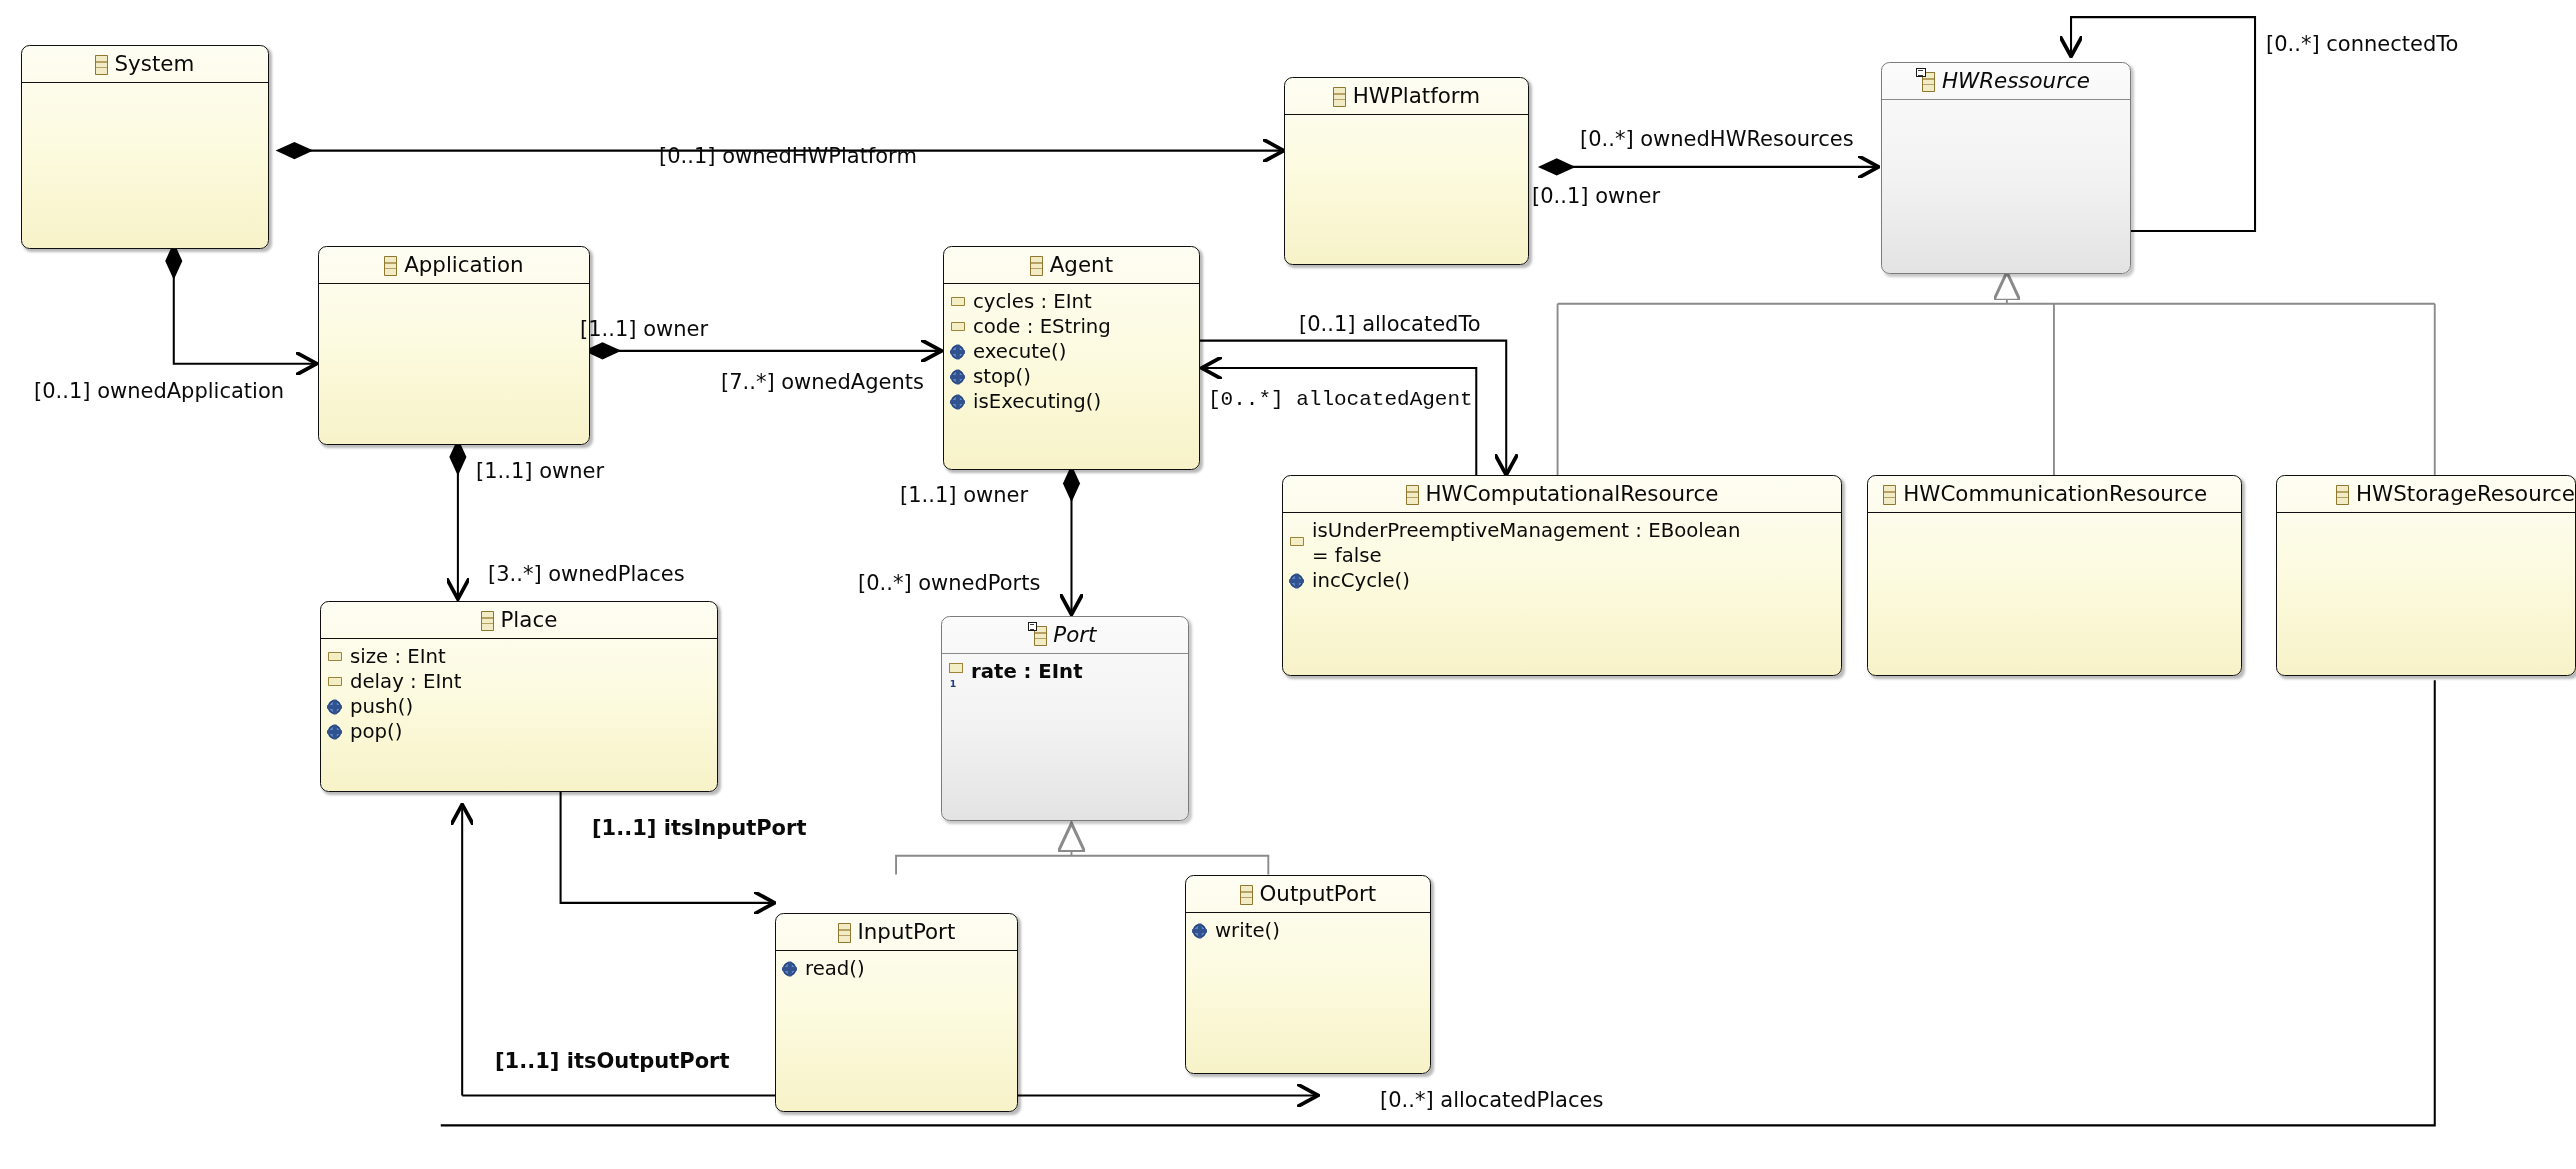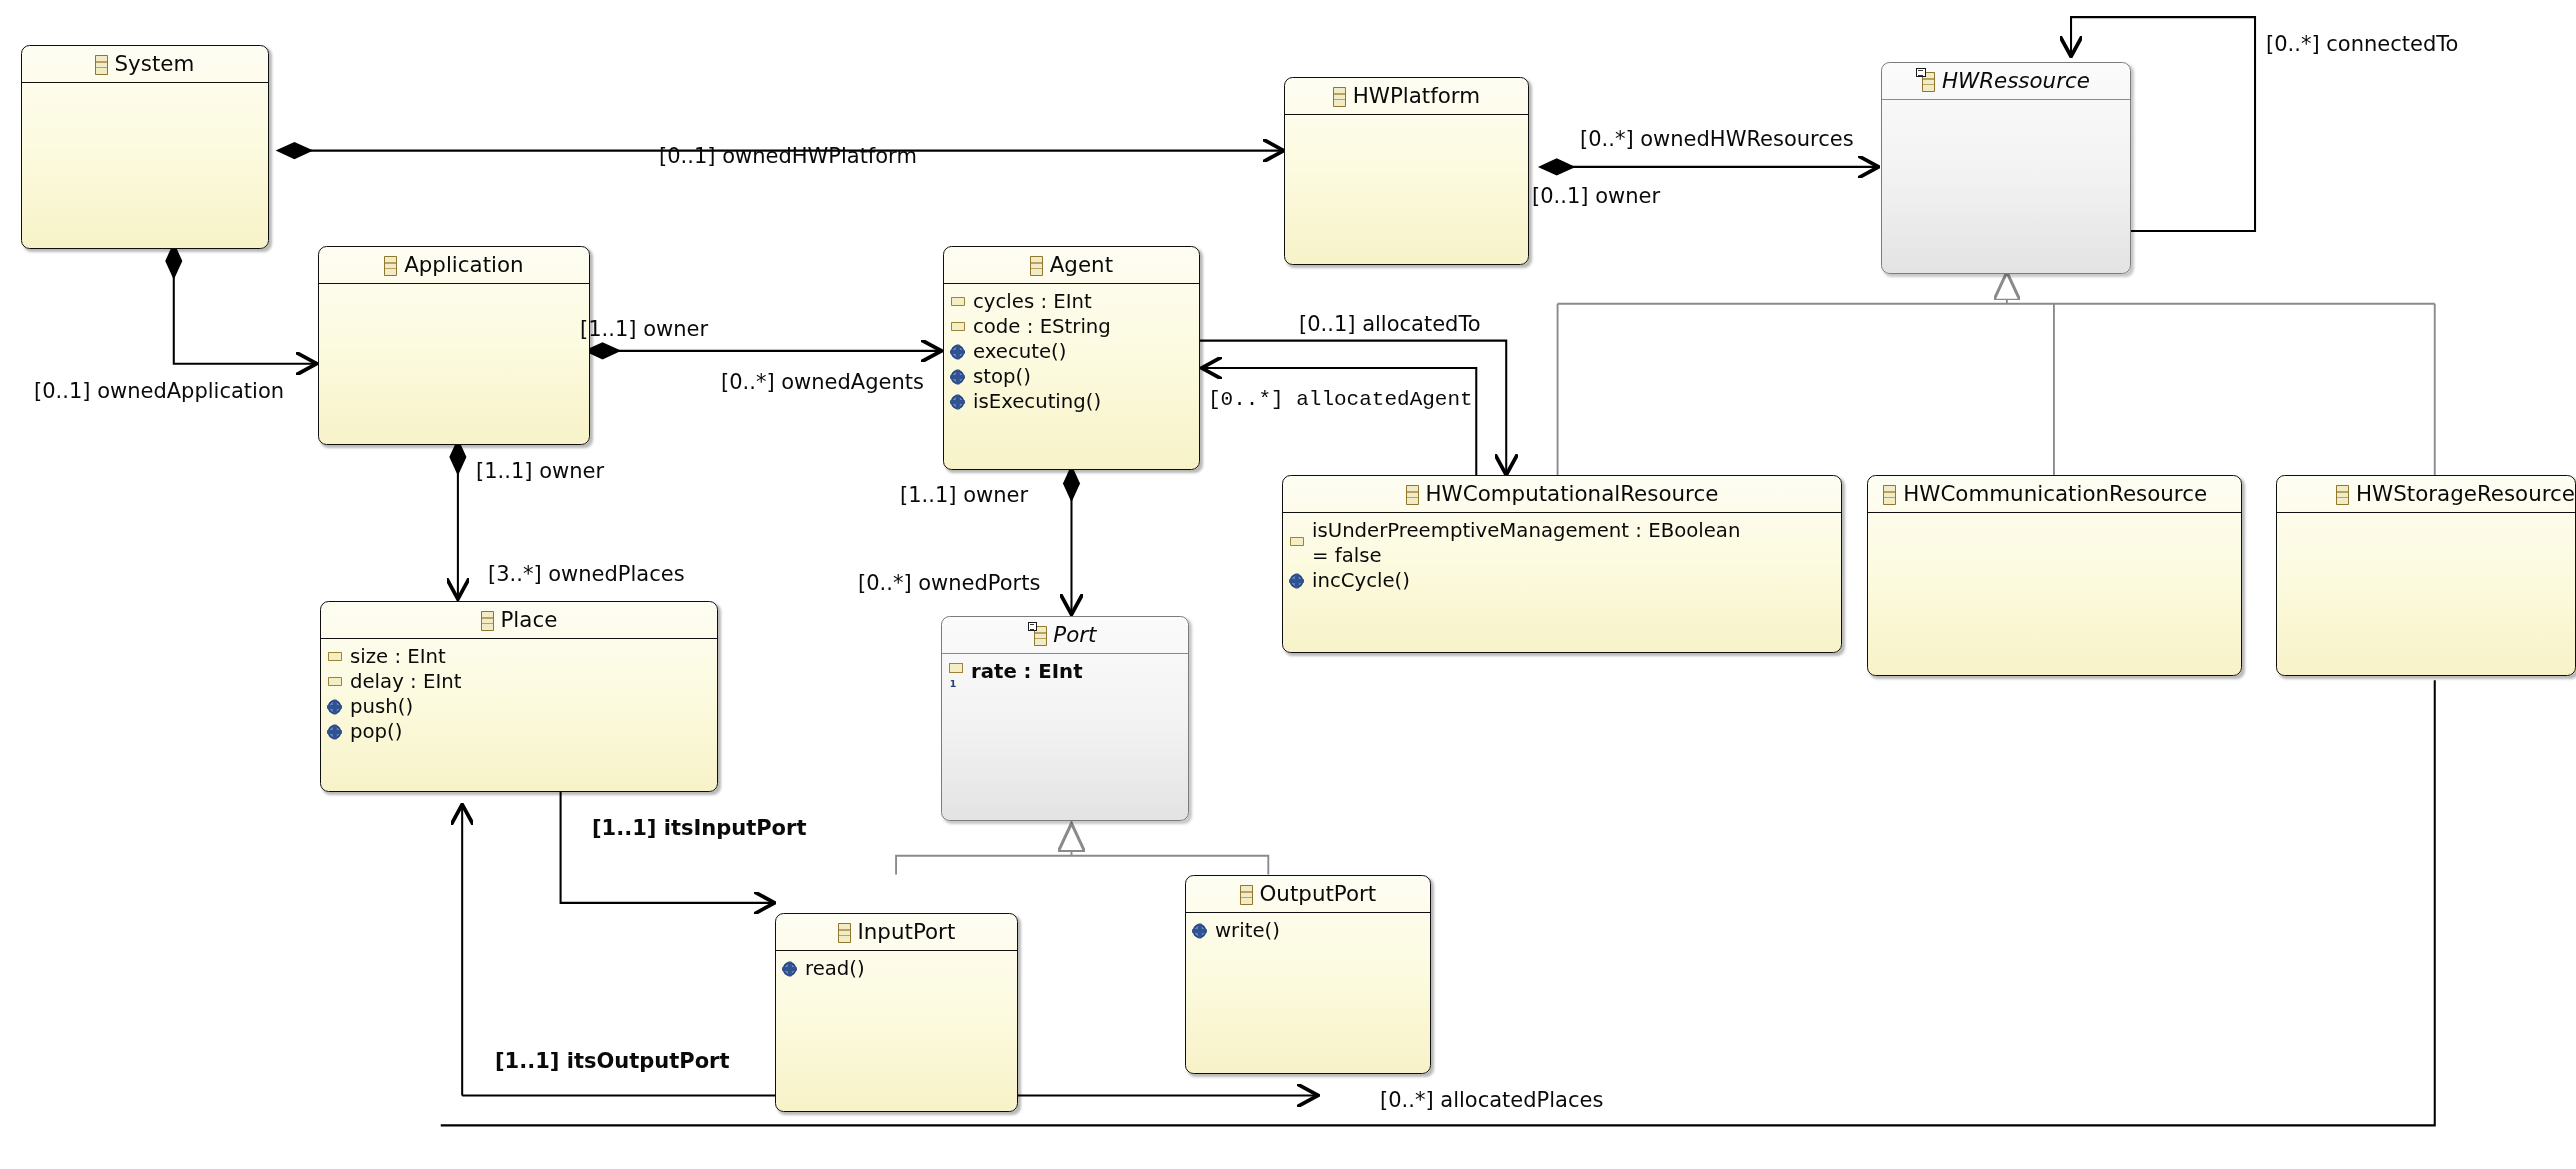--- a/index.html
+++ b/index.html
@@ -426,21 +426,21 @@
     <div class="class-header">
       <span class="title-inner">
         <span class="class-icon">
           <span class="abstract-mark"></span>
         </span><span>HWRessource</span>
       </span>
     </div>
     <div class="class-body"></div>
   </div>
 
-  <div class="uml-class" style="left:1282px; top:475px; width:560px; height:178px;">
+  <div class="uml-class" style="left:1282px; top:475px; width:560px; height:201px;">
     <div class="class-header">
       <span class="title-inner">
         <span class="class-icon"></span><span>HWComputationalResource</span>
       </span>
     </div>
     <div class="class-body">
       <span class="member two-line" style="padding-left:29px;">
         <span class="ic ic-attr shift2"></span>
         <span style="display:block;">isUnderPreemptiveManagement : EBoolean</span>
         <span style="display:block;">= false</span>
@@ -469,21 +469,21 @@
     </div>
     <div class="class-body"></div>
   </div>
 
   <div class="edge-label" style="left:659px; top:145px;"><span>[0..1] ownedHWPlatform</span></div>
 
   <div class="edge-label" style="left:34px; top:380px;"><span>[0..1] ownedApplication</span></div>
 
   <div class="edge-label" style="left:580px; top:318px;"><span>[1..1] owner</span></div>
 
-  <div class="edge-label" style="left:721px; top:371px;"><span>[0..*] ownedAgents</span></div>
+  <div class="edge-label" style="left:721px; top:371px;"><span>[7..*] ownedAgents</span></div>
 
   <div class="edge-label" style="left:476px; top:460px;"><span>[1..1] owner</span></div>
 
   <div class="edge-label" style="left:488px; top:563px;"><span>[3..*] ownedPlaces</span></div>
 
   <div class="edge-label" style="left:900px; top:484px;"><span>[1..1] owner</span></div>
 
   <div class="edge-label" style="left:858px; top:572px;"><span>[0..*] ownedPorts</span></div>
 
   <div class="edge-label bold" style="left:592px; top:817px;"><span>[1..1] itsInputPort</span></div>

